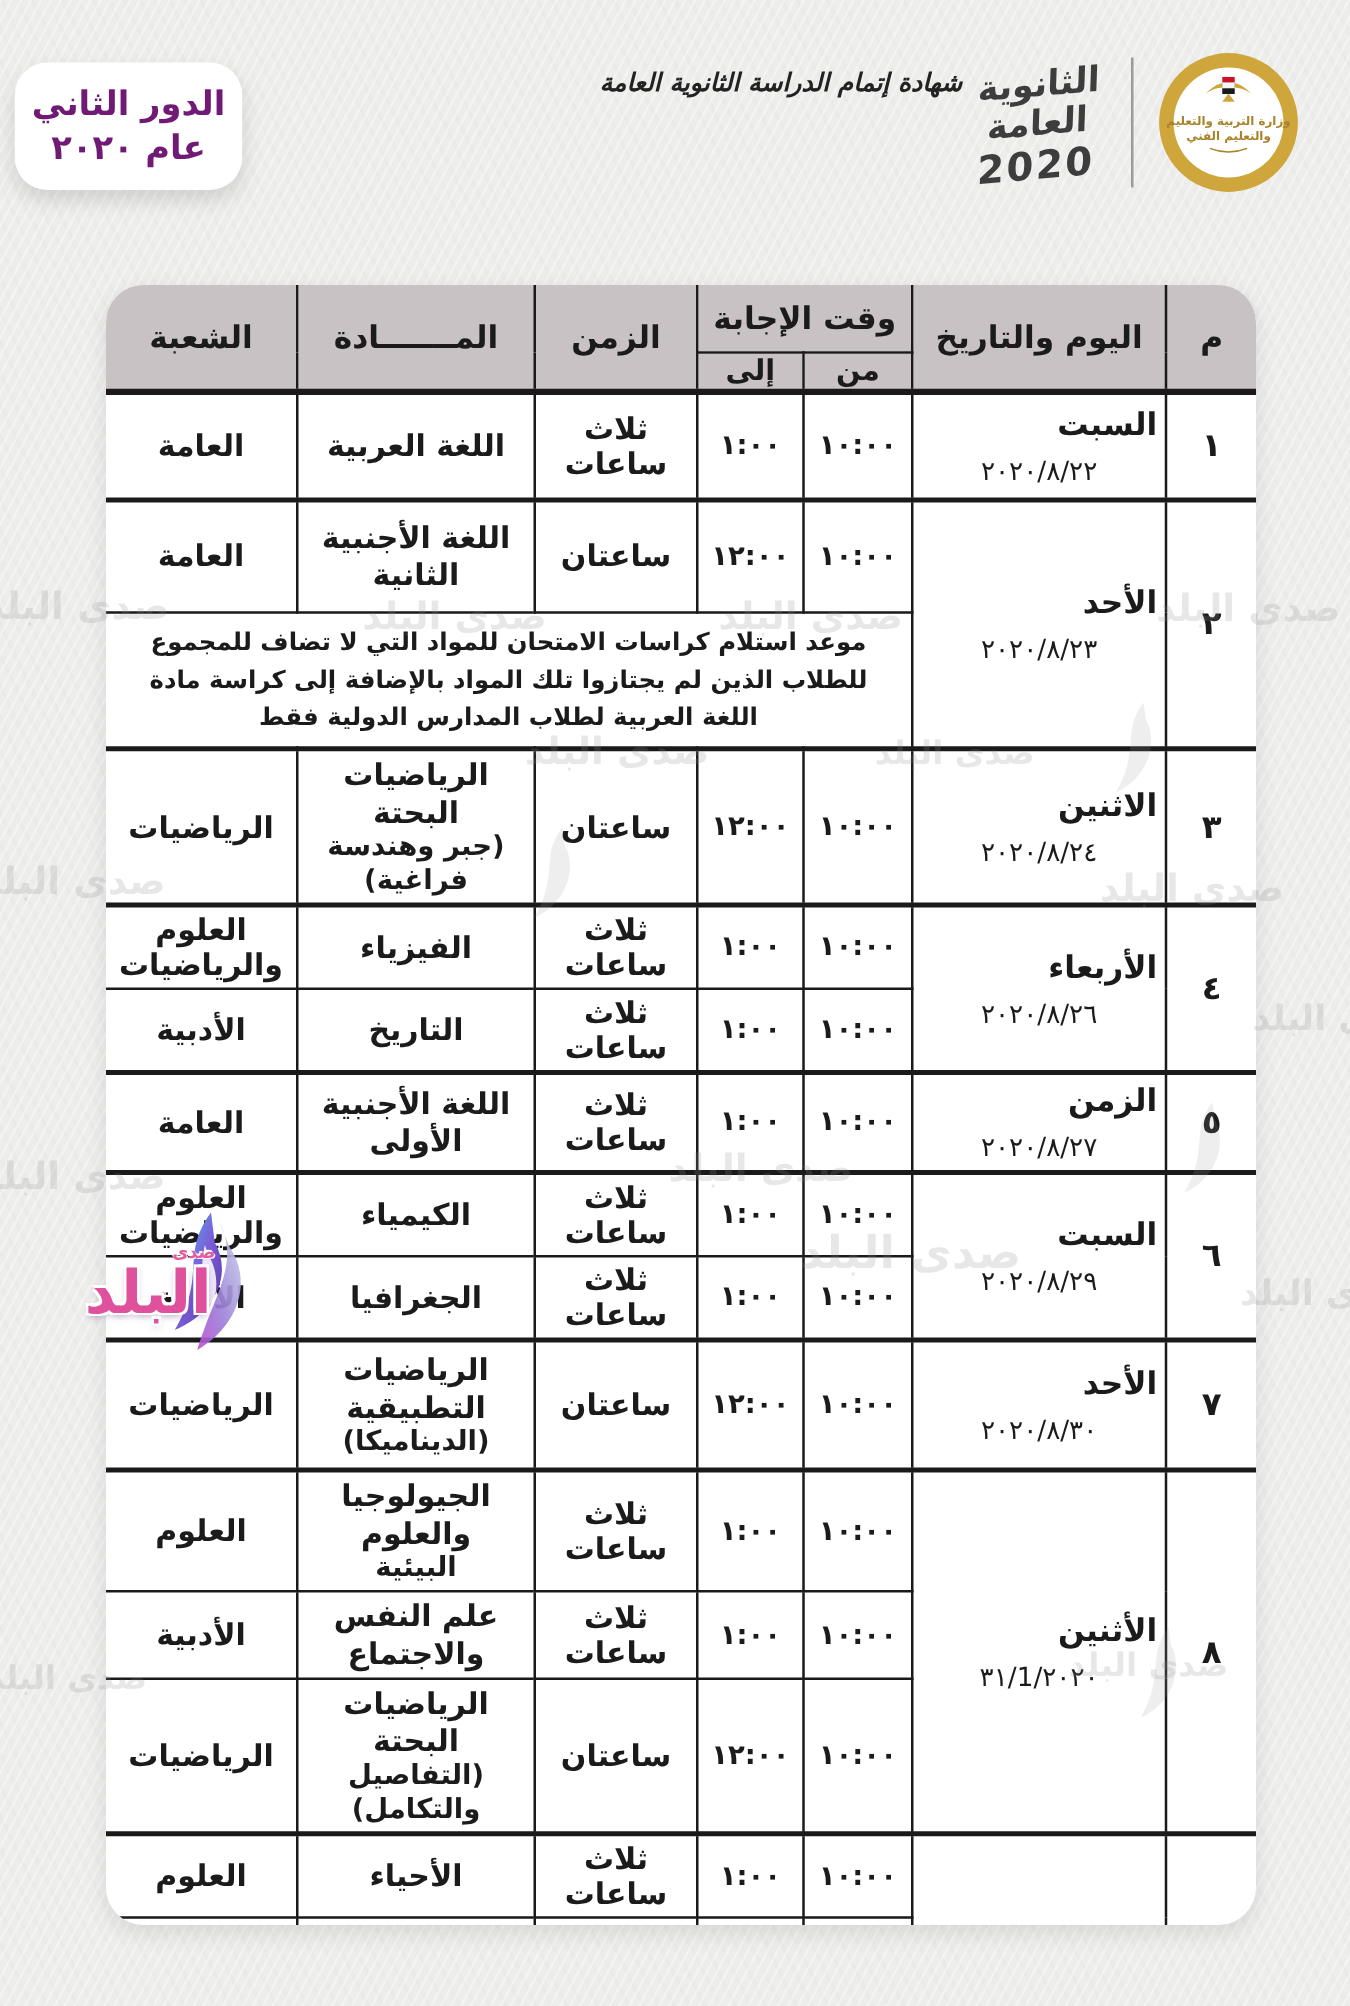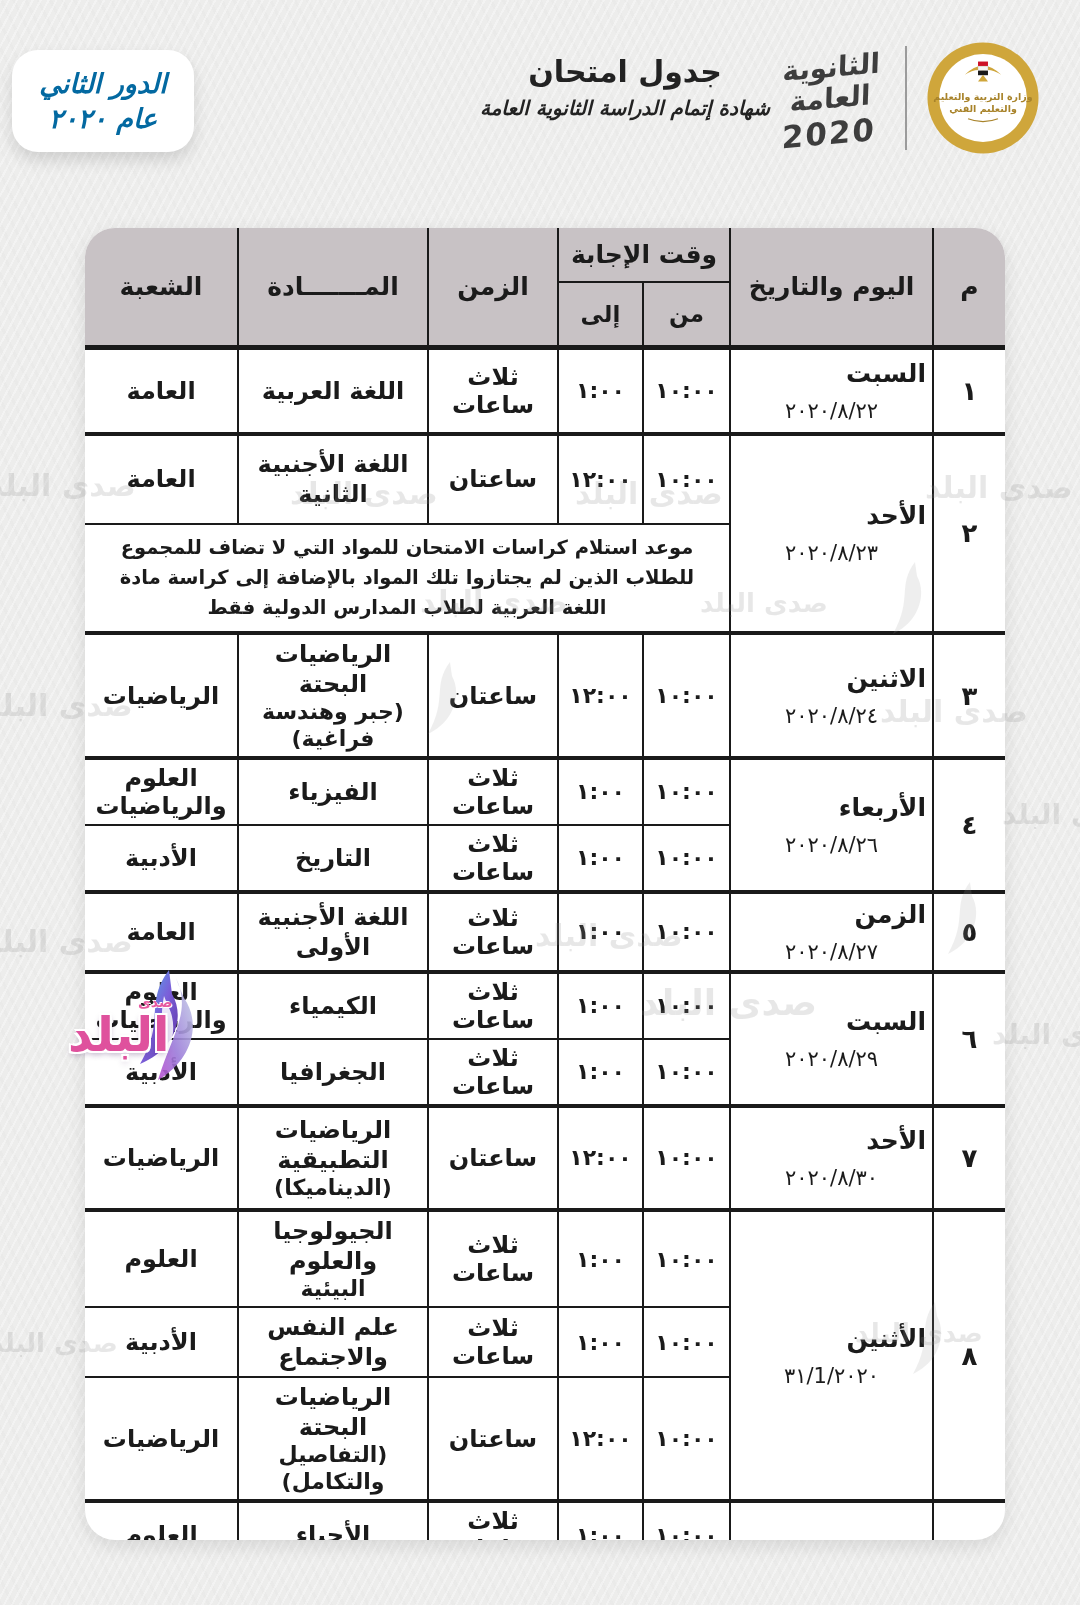--- a/index.html
+++ b/index.html
@@ -8,21 +8,21 @@
           background:#ededec;
           background-image:
             repeating-linear-gradient(118deg, rgba(255,255,255,.35) 0 2px, rgba(0,0,0,0) 2px 7px),
             repeating-linear-gradient(244deg, rgba(0,0,0,.012) 0 3px, rgba(0,0,0,0) 3px 11px);
           direction:rtl; }
 
   
   .round-badge { position:absolute; left:12px; top:50px; width:182px; height:102px; background:#ffffff;
                  border-radius:26px; box-shadow:0 8px 16px rgba(0,0,0,.13);
                  display:flex; flex-direction:column; align-items:center; justify-content:center; gap:5px; }
-  .round-badge div { font-size:27px; font-weight:bold; color:#0369a1; line-height:1.1;font-style:italic; }
+  .round-badge div { font-size:27px; font-weight:bold; color:#701a75; line-height:1.1; }
 
   .main-title { position:absolute; left:355px; top:54px; width:540px; text-align:center; color:#222; }
   .main-title div { font-weight:bold; }
   .main-title .l1 { font-size:30px; margin-bottom:7px; }
   .main-title .l2 { font-size:20px; margin-bottom:14px;font-style:italic; }
   .main-title .l3 { font-size:28px; }
 
   .thanaweya-logo { position:absolute; left:772px; top:52px; width:116px; text-align:center;
                     color:#3d3d3d; transform:rotate(-5deg) skewX(-7deg); }
   .thanaweya-logo .t1, .thanaweya-logo .t2 { font-size:28px; font-weight:bold; line-height:1.12; }
@@ -32,21 +32,21 @@
   .ministry-seal { position:absolute; left:925px; top:40px; }
 
   
   .card { position:absolute; left:85px; top:228px; width:920px; height:1312px; background:#fff;
           border-radius:30px; overflow:hidden; box-shadow:0 6px 18px rgba(0,0,0,.10); }
   table { width:920px; border-collapse:collapse; border:hidden; table-layout:fixed; }
   th, td { border:2px solid #1a1a1a; text-align:center; vertical-align:middle; color:#1b1b1b;
            overflow:hidden; }
   thead th { background:#c8c2c5; font-weight:bold; }
   thead tr.hdr-main { height:54px; }  thead tr.hdr-main th { font-size:25px; }
-  thead tr.hdr-sub  { height:28px; }  thead tr.hdr-sub th  { font-size:23px; padding:18px; }
+  thead tr.hdr-sub  { height:28px; }  thead tr.hdr-sub th  { font-size:23px; padding:1px; }
   tbody td { font-size:24px; font-weight:bold; padding:4px 6px; }
   tbody tr:first-child { border-top:5px solid #1a1a1a; }
   tr.group-start { border-top:4px solid #1a1a1a; }
   td[data-name="cell-number"] { font-size:26px; }
   td[data-name="cell-time-from"], td[data-name="cell-time-to"] { font-size:22px;margin-left:48px; }
   .day-name { font-size:25px; font-weight:bold;text-align:right; }
   .day-date { font-size:21px; font-weight:normal; margin-top:11px; }
   .subject-name { font-size:24px; font-weight:bold; line-height:1.25; }
   .subject-detail { font-size:22px; font-weight:bold; line-height:1.2; }
   tr.note-row td { font-size:19.5px; font-weight:bold; line-height:1.55; padding:8px 16px; }
@@ -69,21 +69,20 @@
 <body>
 
 <div class="page" data-name="page">
 
   <div class="round-badge" data-name="round-badge">
     <div data-name="badge-line-1">الدور الثاني</div>
     <div data-name="badge-line-2">عام ٢٠٢٠</div>
   </div>
 
   <div class="main-title" data-name="page-title">
-    <div class="l1" data-name="title-line-1">جدول امتحان</div>
     <div class="l2" data-name="title-line-2">شهادة إتمام الدراسة الثانوية العامة</div>
   </div>
 
   <div class="thanaweya-logo" data-name="thanaweya-2020-logo">
     <div class="t1" data-name="thanaweya-logo-line-1">الثانوية</div>
     <div class="t2" data-name="thanaweya-logo-line-2">العامة</div>
     <div class="t3" data-name="thanaweya-logo-year">2020</div>
   </div>
 
   <div class="brand-divider" data-name="brand-divider"></div>

